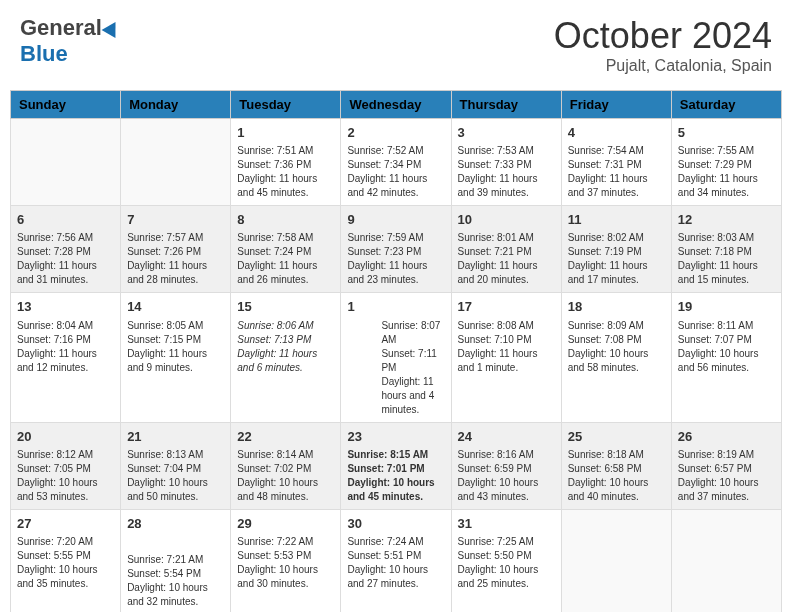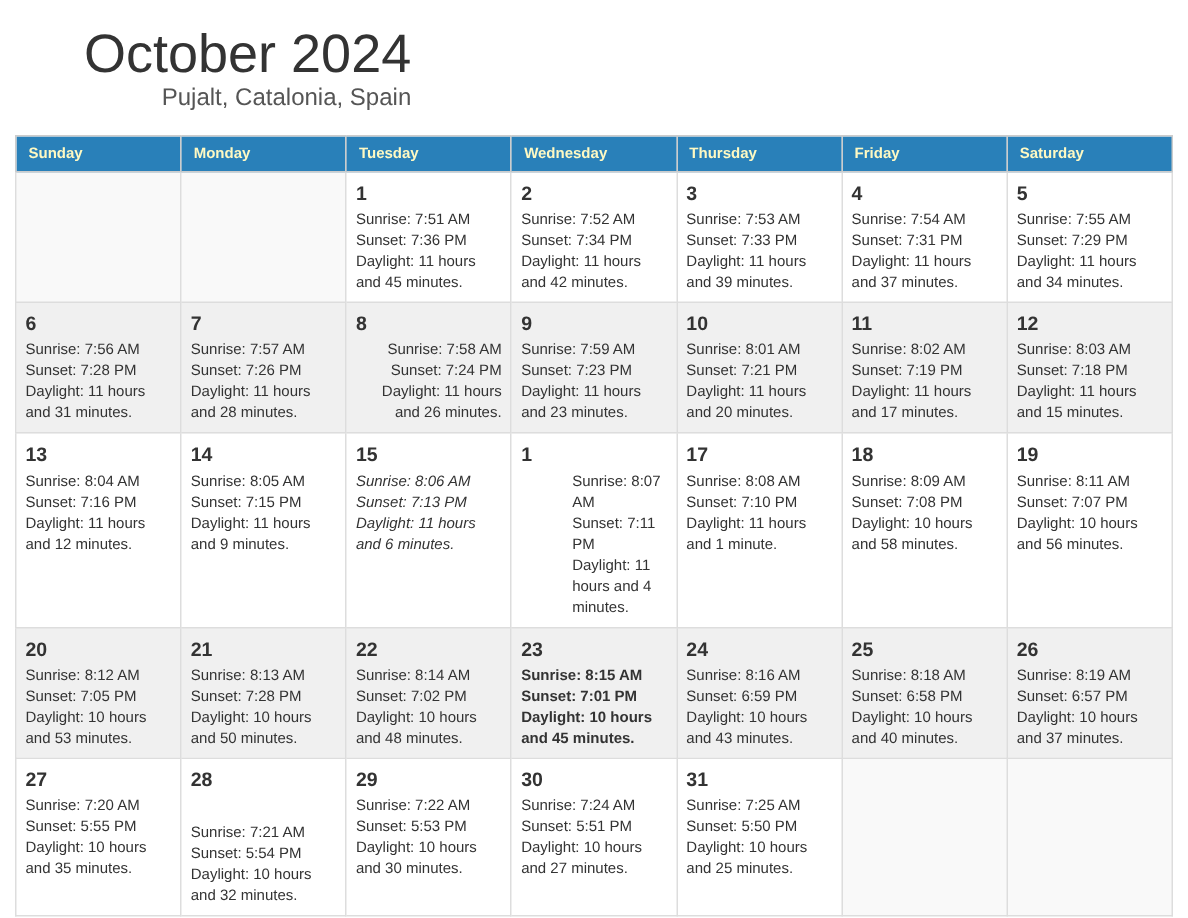--- a/index.html
+++ b/index.html
@@ -50,24 +50,24 @@
       font-size: 16px;
       color: #555;
     }
     .calendar {
       width: 100%;
       border-collapse: collapse;
       font-size: 11px;
     }
     .calendar th {
       background: #2980b9;
-      color: #fef9c3;
+      color: #000000;
       text-align: left;
       padding: 6px 8px;
-      font-size: 10px;
+      font-size: 13px;
       font-weight: bold;
       border: 1px solid #ccc;
     }
     .calendar td {
       vertical-align: top;
       padding: 5px 6px;
       border: 1px solid #ddd;
       width: 14.28%;
       height: 80px;
       background: #fff;
@@ -88,20 +88,29 @@
       color: #333;
     }
     .row-shaded td {
       background: #f0f0f0;
     }
   </style>
 </head>
 <body>
 
 <div class="header">
+  <div class="logo">
+    <div class="logo-line">
+      <span style="font-size:22px;font-weight:bold;color:#444;">General</span>
+      <span class="logo-triangle"></span>
+    </div>
+    <div>
+      <span style="font-size:22px;font-weight:bold;color:#1a6faf;">Blue</span>
+    </div>
+  </div>
   <div class="title-area">
     <div class="month-title">October 2024</div>
     <div class="location">Pujalt, Catalonia, Spain</div>
   </div>
 </div>
 
 <table class="calendar">
   <thead>
     <tr>
     <th>Sunday</th>
@@ -156,21 +165,21 @@
 Daylight: 11 hours and 31 minutes.</div>
         </td>
         <td>
           <span class="day-number">7</span>
           <div class="day-info" style="white-space: pre-line;">Sunrise: 7:57 AM
 Sunset: 7:26 PM
 Daylight: 11 hours and 28 minutes.</div>
         </td>
         <td>
           <span class="day-number">8</span>
-          <div class="day-info" style="white-space: pre-line; text-align: right;">Sunrise: 7:58 AM
+          <div class="day-info" style="white-space: pre-line;">Sunrise: 7:58 AM
 Sunset: 7:24 PM
 Daylight: 11 hours and 26 minutes.</div>
         </td>
         <td>
           <span class="day-number">9</span>
           <div class="day-info" style="white-space: pre-line;">Sunrise: 7:59 AM
 Sunset: 7:23 PM
 Daylight: 11 hours and 23 minutes.</div>
         </td>
         <td>
@@ -239,21 +248,21 @@
       <tr class="row-shaded">
         <td>
           <span class="day-number">20</span>
           <div class="day-info" style="white-space: pre-line;">Sunrise: 8:12 AM
 Sunset: 7:05 PM
 Daylight: 10 hours and 53 minutes.</div>
         </td>
         <td>
           <span class="day-number">21</span>
           <div class="day-info" style="white-space: pre-line;">Sunrise: 8:13 AM
-Sunset: 7:28 PM
+Sunset: 7:04 PM
 Daylight: 10 hours and 50 minutes.</div>
         </td>
         <td>
           <span class="day-number">22</span>
           <div class="day-info" style="white-space: pre-line;">Sunrise: 8:14 AM
 Sunset: 7:02 PM
 Daylight: 10 hours and 48 minutes.</div>
         </td>
         <td>
           <span class="day-number">23</span>

